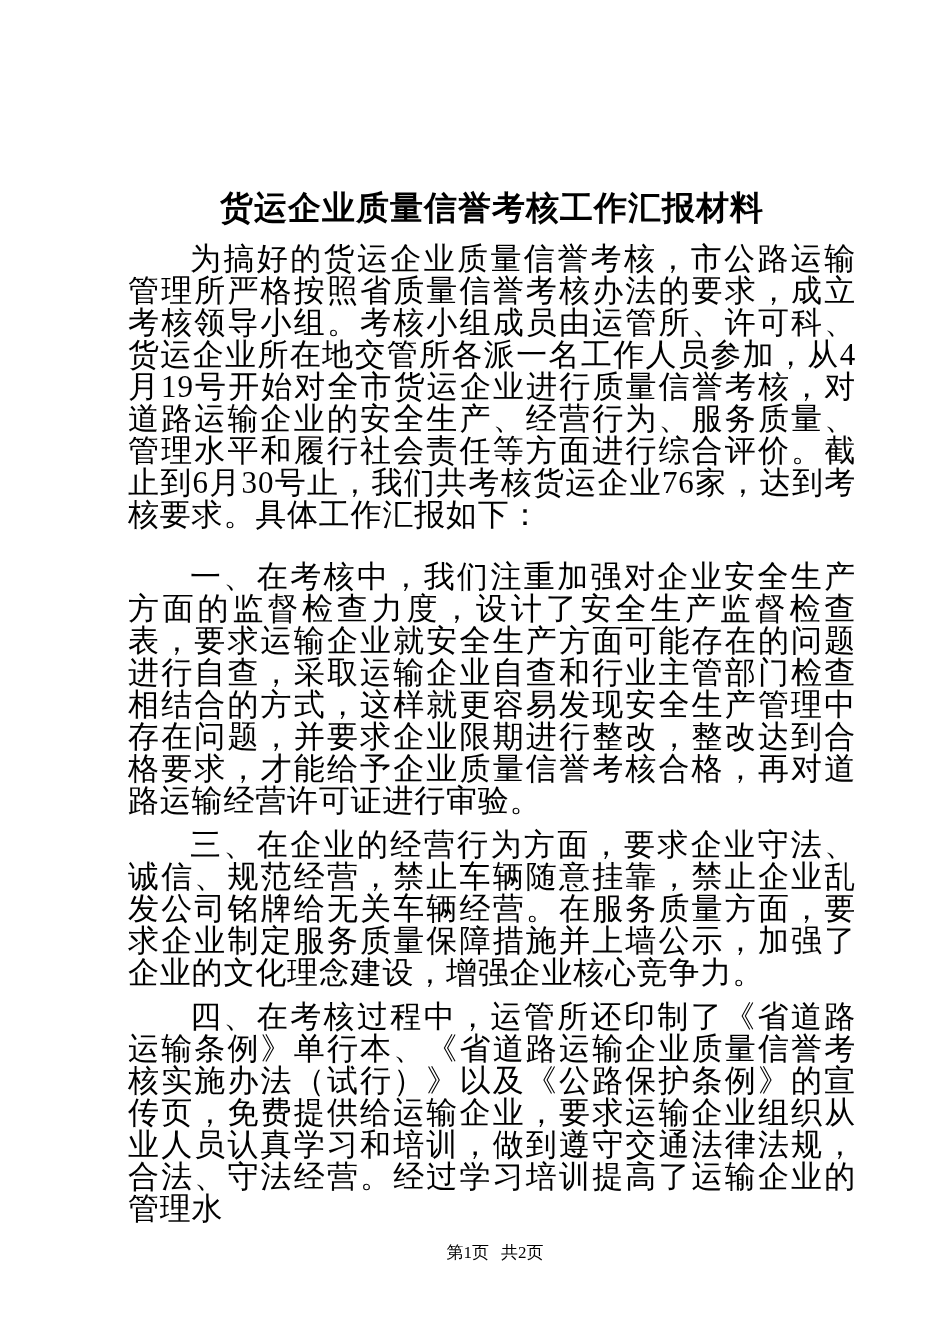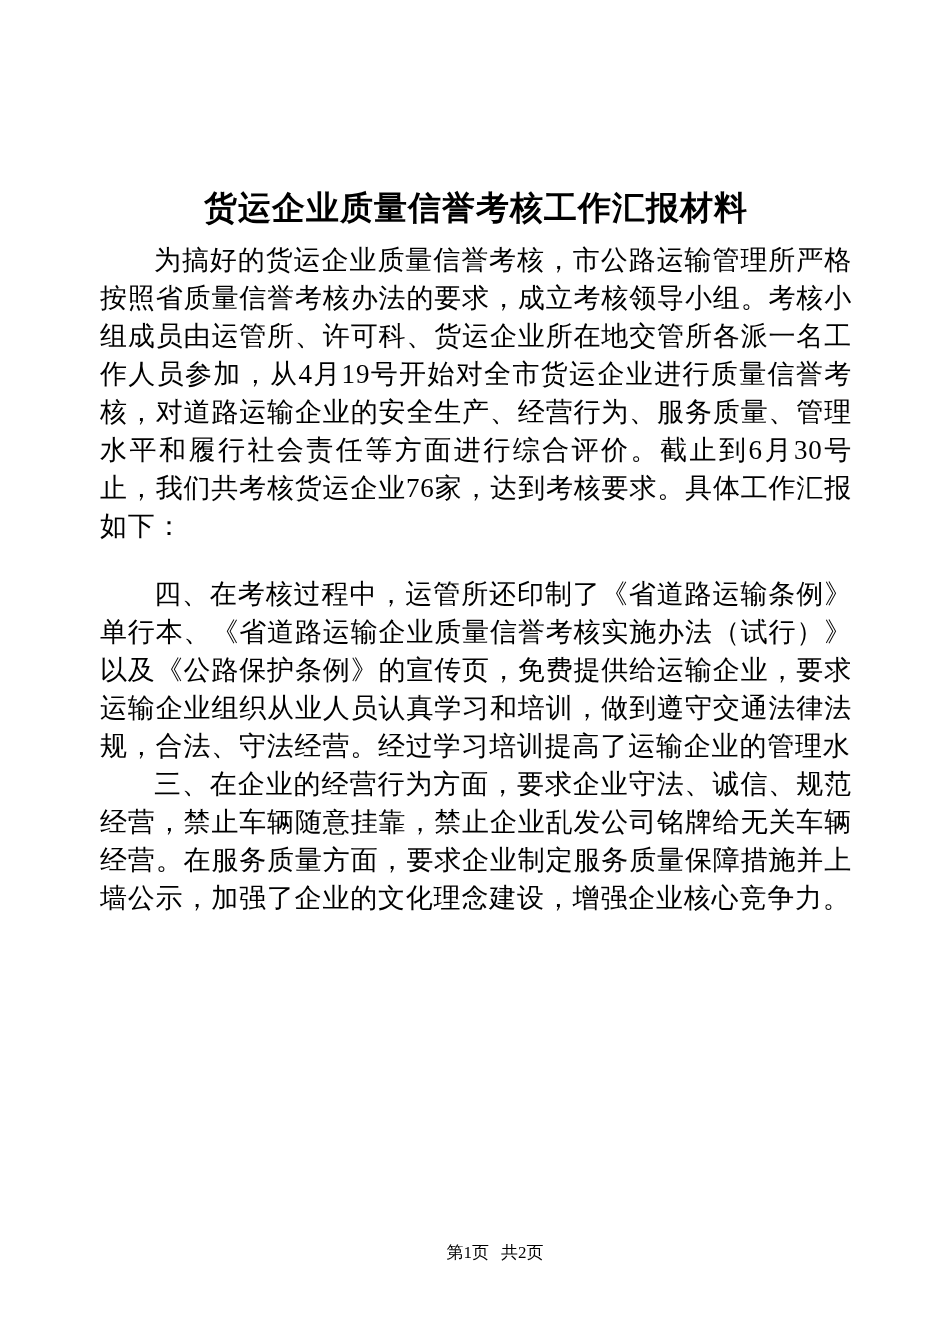--- a/index.html
+++ b/index.html
@@ -11,37 +11,37 @@
     position: relative;
     width: 950px;
     height: 1344px;
     background: #ffffff;
     color: #000000;
     font-family: "Liberation Serif", "DejaVu Serif", serif;
     overflow: hidden;
   }
   .content {
     position: absolute;
-    left: 100px;
+    left: 116px;
     top: 185px;
     width: 752px;
   }
   .doc-title {
     margin: 0 0 10px 0;
     font-size: 33px;
     font-weight: bold;
     line-height: 46px;
     text-align: center;
     letter-spacing: 1px;
     white-space: nowrap;
   }
   .body-paragraph {
-    margin: 0;
-    font-size: 27px;
-    line-height: 38px;
+    margin: 12px;
+    font-size: 31px;
+    line-height: 32px;
     letter-spacing: 0.8px;
     text-align: justify;
     text-indent: 2em;
     word-break: break-all;
   }
   .gap-after {
     margin-bottom: 30px;
   }
   .page-footer {
     position: absolute;
@@ -61,23 +61,24 @@
 </style>
 </head>
 <body>
 
 <div class="page">
   <div class="content">
     <h1 class="doc-title">货运企业质量信誉考核工作汇报材料</h1>
 
     <p class="body-paragraph gap-after">为搞好的货运企业质量信誉考核，市公路运输管理所严格按照省质量信誉考核办法的要求，成立考核领导小组。考核小组成员由运管所、许可科、货运企业所在地交管所各派一名工作人员参加，从4月19号开始对全市货运企业进行质量信誉考核，对道路运输企业的安全生产、经营行为、服务质量、管理水平和履行社会责任等方面进行综合评价。截止到6月30号止，我们共考核货运企业76家，达到考核要求。具体工作汇报如下：</p>
 
+    <p class="body-paragraph">一、在考核中，我们注重加强对企业安全生产方面的监督检查力度，设计了安全生产监督检查表，要求运输企业就安全生产方面可能存在的问题进行自查，采取运输企业自查和行业主管部门检查相结合的方式，这样就更容易发现安全生产管理中存在问题，并要求企业限期进行整改，整改达到合格要求，才能给予企业质量信誉考核合格，再对道路运输经营许可证进行审验。</p>
 
 
+    <p class="body-paragraph">三、在企业的经营行为方面，要求企业守法、诚信、规范经营，禁止车辆随意挂靠，禁止企业乱发公司铭牌给无关车辆经营。在服务质量方面，要求企业制定服务质量保障措施并上墙公示，加强了企业的文化理念建设，增强企业核心竞争力。</p>
+
     <p class="body-paragraph">四、在考核过程中，运管所还印制了《省道路运输条例》单行本、《省道路运输企业质量信誉考核实施办法（试行）》以及《公路保护条例》的宣传页，免费提供给运输企业，要求运输企业组织从业人员认真学习和培训，做到遵守交通法律法规，合法、守法经营。经过学习培训提高了运输企业的管理水</p>
-
-    <p class="body-paragraph">三、在企业的经营行为方面，要求企业守法、诚信、规范经营，禁止车辆随意挂靠，禁止企业乱发公司铭牌给无关车辆经营。在服务质量方面，要求企业制定服务质量保障措施并上墙公示，加强了企业的文化理念建设，增强企业核心竞争力。</p>
   </div>
 
   <div class="page-footer">
     <span>第1页</span><span class="footer-total">共2页</span>
   </div>
 </div>
 
 </body></html>

